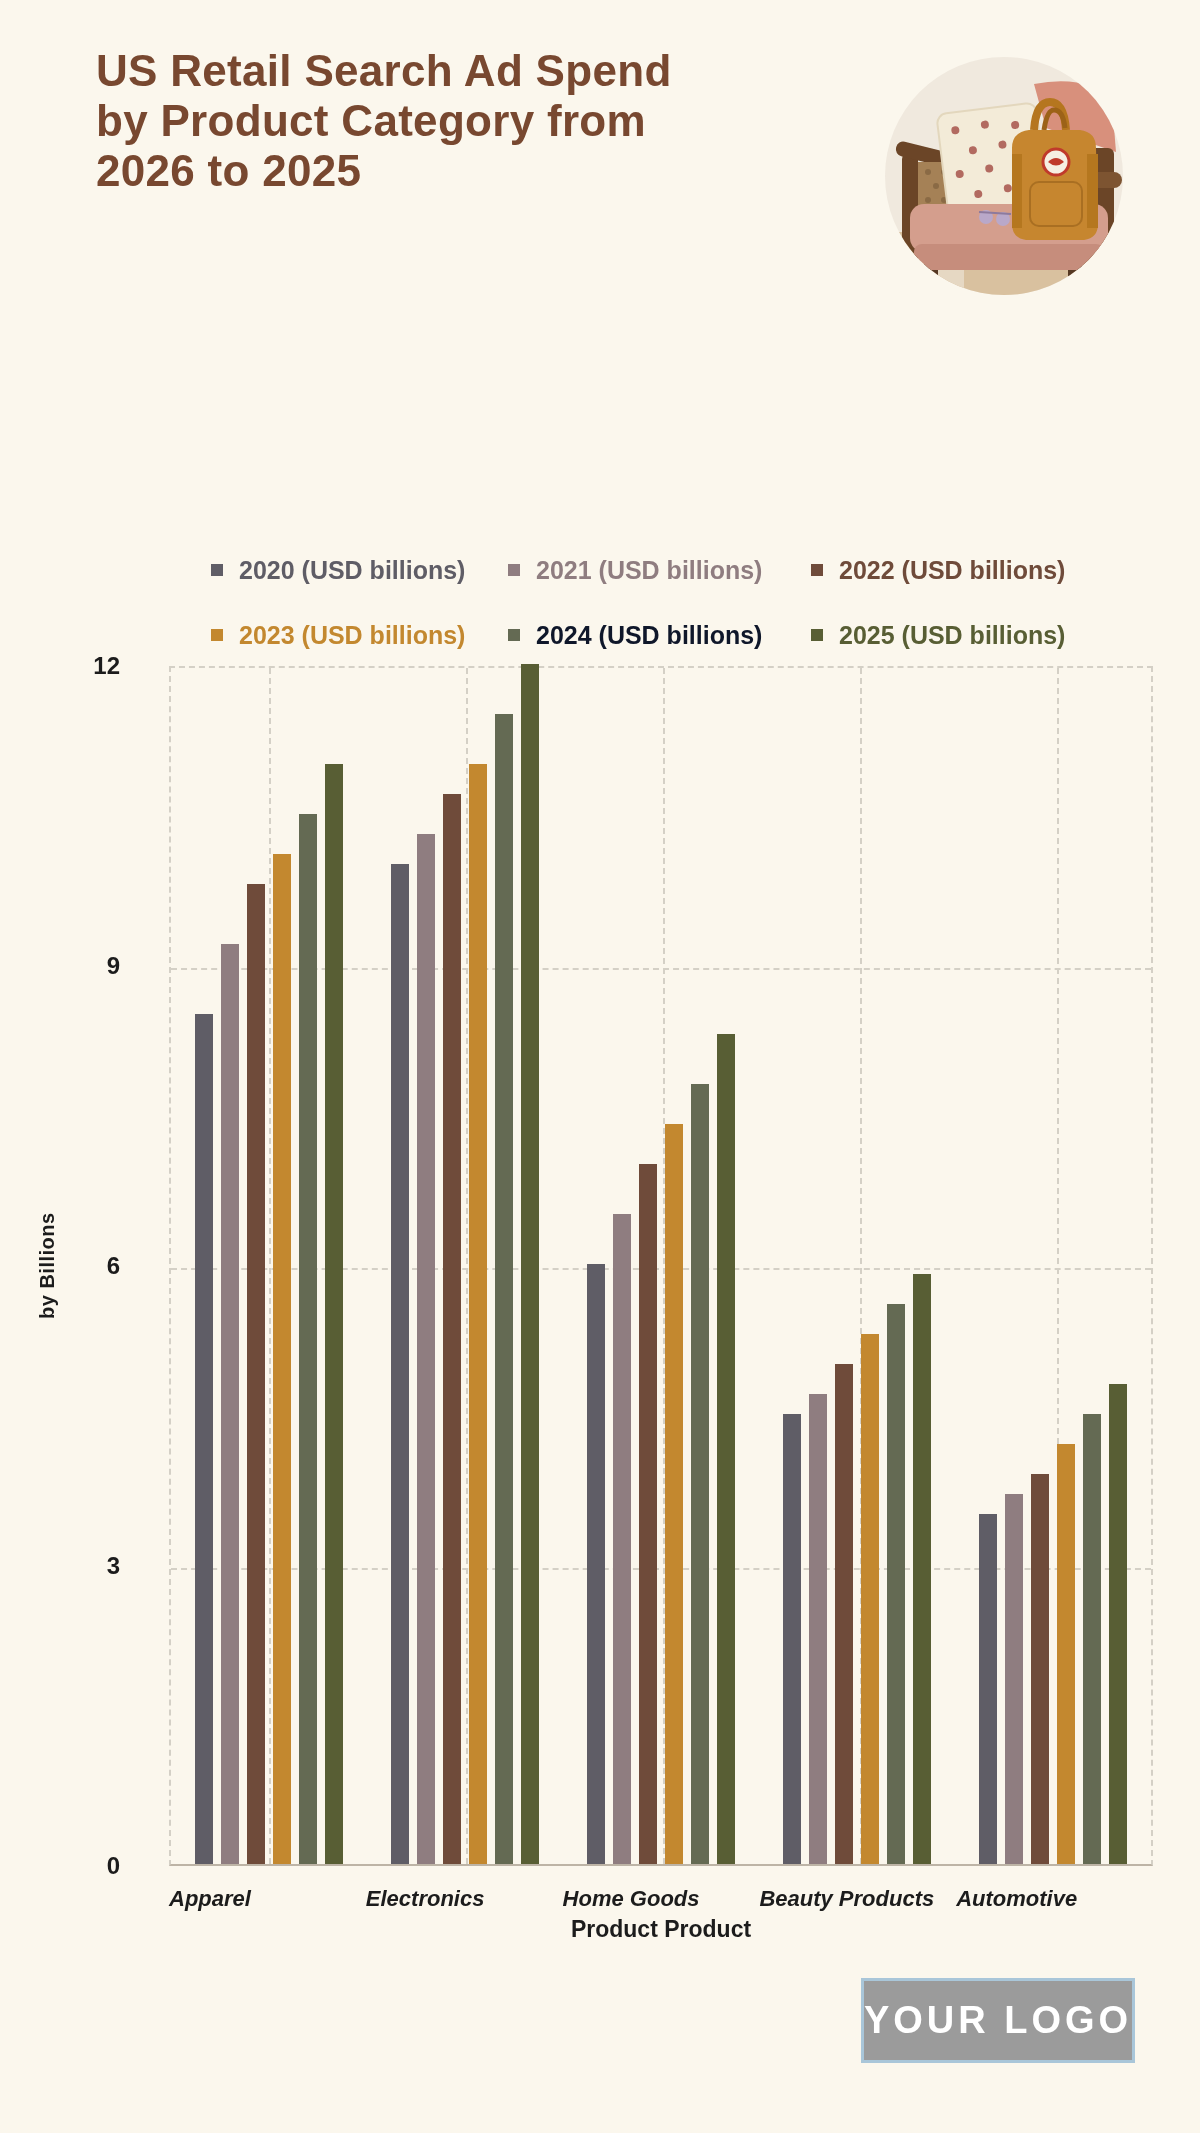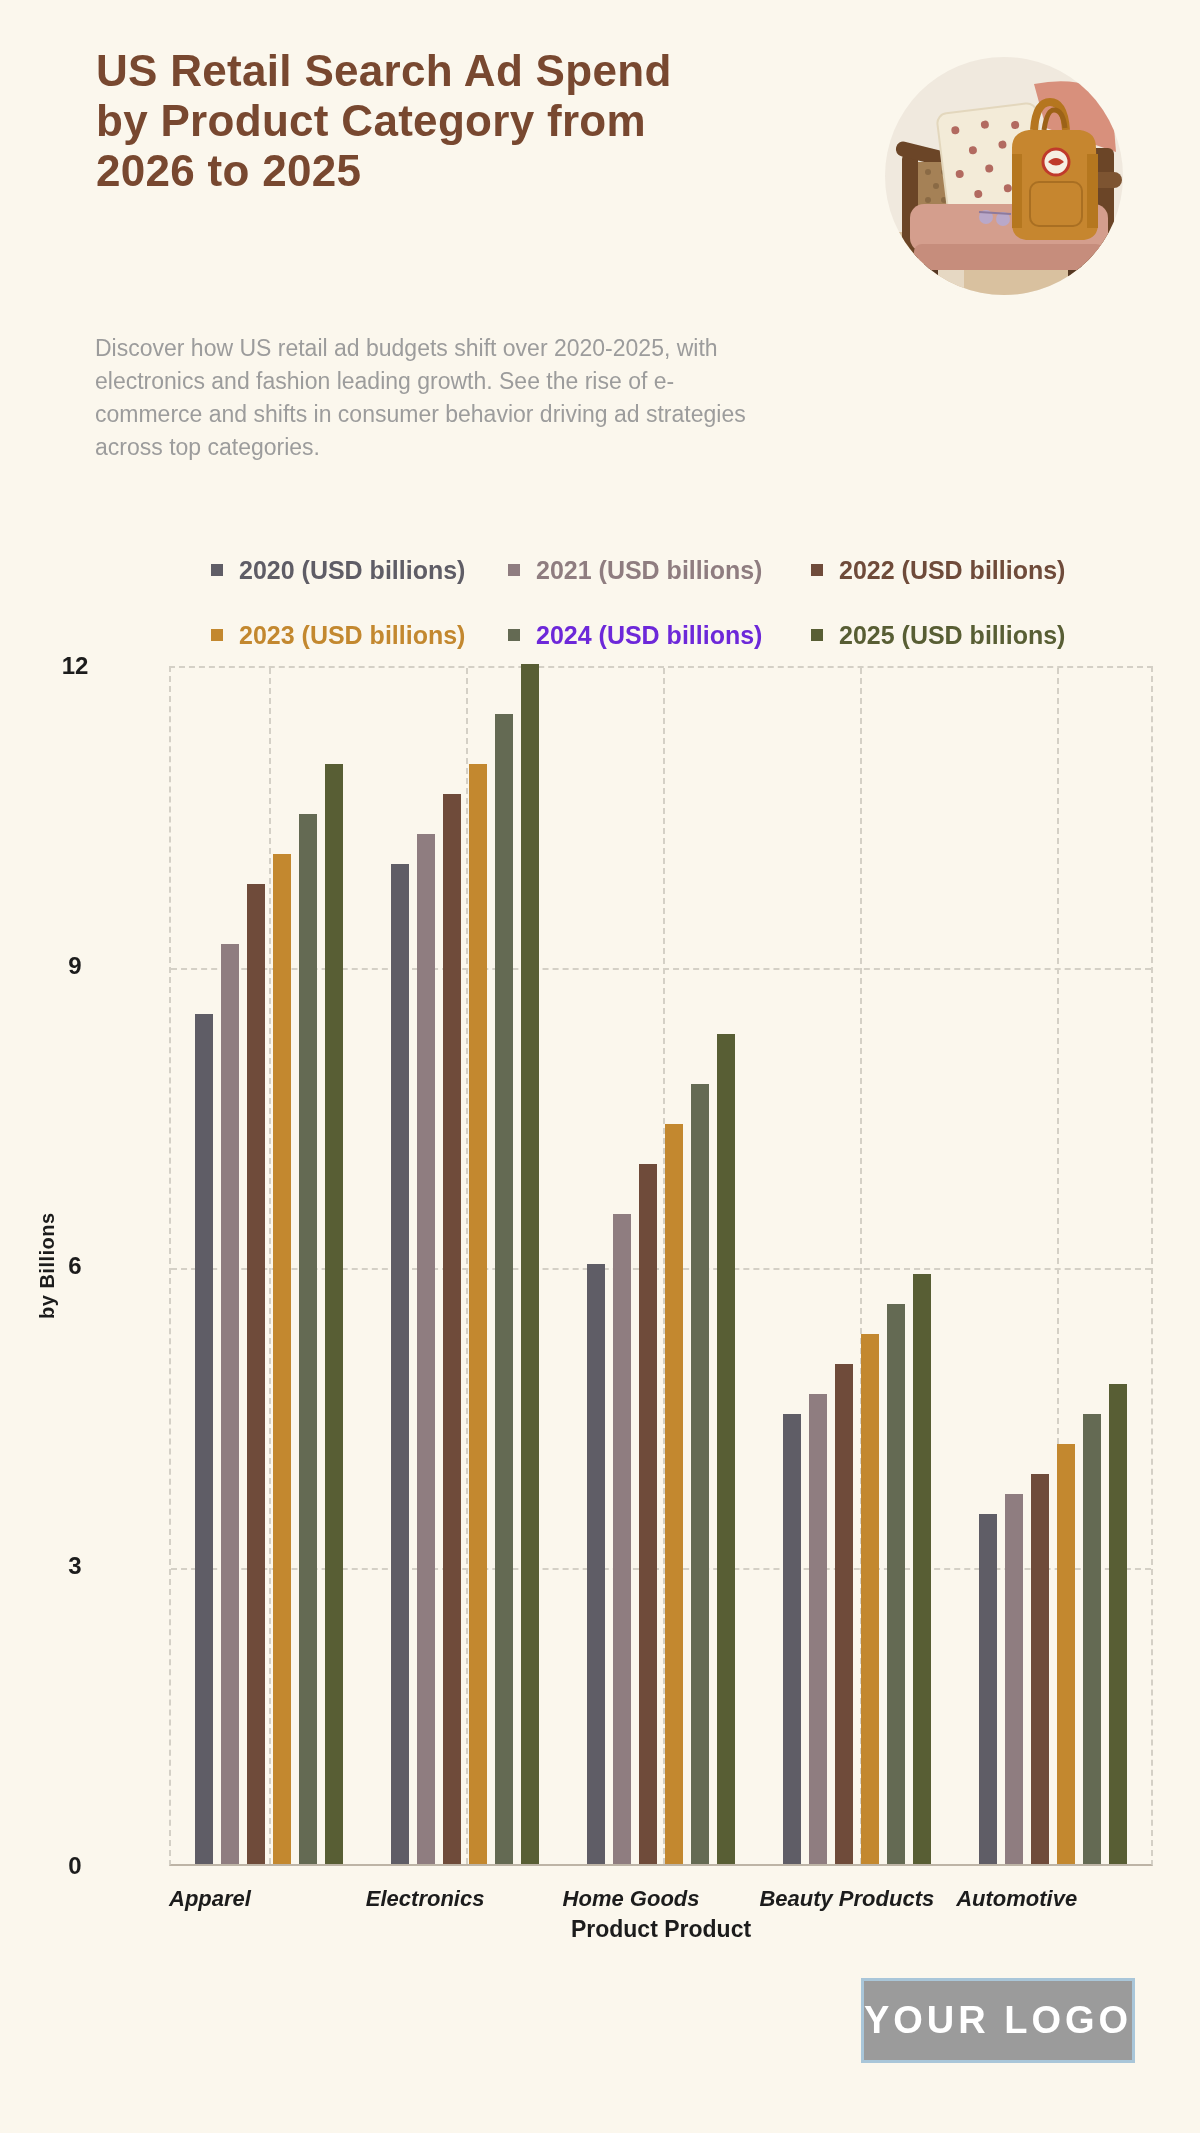--- a/index.html
+++ b/index.html
@@ -35,21 +35,21 @@
     border-bottom:2px solid #bdb4a6;
   }
   .hgrid { position:absolute; left:0; width:100%; height:0; border-top:2px dashed #d4d0c6; }
   .vgrid { position:absolute; top:0; height:100%; width:0; border-left:2px dashed #d4d0c6; }
   .bars-row { position:absolute; left:0; top:0; width:100%; height:100%; display:flex; }
   .bar-group { flex:1 1 0; display:flex; align-items:flex-end; justify-content:center; gap:8px; height:100%; }
   .bar { width:18px; flex:0 0 auto; }
 
   .yticks { position:absolute; left:30px; top:666px; width:90px; height:1200px; }
   .ytick {
-    position:absolute; right:0; width:90px; text-align:center;
+    position:absolute; right:0; width:90px; text-align:right;
     font-size:24px; font-weight:bold; color:#1c1c1c; transform:translateY(-50%);
   }
   .ylabel {
     position:absolute; left:36px; top:1186px; width:22px; height:160px;
     writing-mode:vertical-rl; transform:rotate(180deg); text-align:center;
     font-size:20px; font-weight:bold; color:#1c1c1c; letter-spacing:0.5px;
   }
   .xcats { position:absolute; left:169px; top:1886px; width:984px; display:flex; }
   .xcat { flex:1 1 0; text-align:left; font-size:22px; font-weight:bold; color:#1c1c1c; white-space:nowrap;font-style:italic; }
   .xlabel {
@@ -140,21 +140,20 @@
         <path d="M128 92 Q128 76 145 74 L196 74 Q212 76 212 92 L214 168 Q214 182 200 184 L142 184 Q128 182 128 168 Z" fill="#c6862f"></path>
         <rect x="128" y="98" width="10" height="74" fill="#b5771f"></rect>
         <rect x="203" y="98" width="11" height="74" fill="#b5771f"></rect>
         <rect x="146" y="126" width="52" height="44" rx="9" fill="#c6862f" stroke="#a96f22" stroke-width="2"></rect>
         <circle cx="172" cy="106" r="13" fill="#f6efe2" stroke="#c03a2b" stroke-width="3"></circle>
         <path d="M164 106 Q172 98 180 106 Q172 113 164 106" fill="#c03a2b"></path>
       </g>
     </g>
   </svg>
 
-  <div class="desc">Discover how US retail ad budgets shift over 2020-2025, with electronics and fashion leading growth. See the rise of e-commerce and shifts in consumer behavior driving ad strategies across top categories.</div>
 
   <div class="legend" id="legend">
     <div class="legend-row" id="legend-row-1">
         <div class="legend-item">
           <span class="legend-marker" style="background: rgb(95, 93, 102);"></span>
           <span style="color: rgb(95, 93, 102);">2020 (USD billions)</span>
         </div>
         <div class="legend-item">
           <span class="legend-marker" style="background: rgb(143, 125, 128);"></span>
           <span style="color: rgb(143, 125, 128);">2021 (USD billions)</span>
@@ -164,21 +163,21 @@
           <span style="color: rgb(111, 75, 58);">2022 (USD billions)</span>
         </div>
       </div>
     <div class="legend-row" id="legend-row-2">
         <div class="legend-item">
           <span class="legend-marker" style="background: rgb(195, 136, 47);"></span>
           <span style="color: rgb(195, 136, 47);">2023 (USD billions)</span>
         </div>
         <div class="legend-item">
           <span class="legend-marker" style="background: rgb(100, 106, 83);"></span>
-          <span style="color: #6d28d9;">2024 (USD billions)</span>
+          <span style="color: #0f172a;">2024 (USD billions)</span>
         </div>
         <div class="legend-item">
           <span class="legend-marker" style="background: rgb(88, 94, 52);"></span>
           <span style="color: rgb(88, 94, 52);">2025 (USD billions)</span>
         </div>
       </div>
   </div>
 
   <div class="yticks" id="yticks">
       <div class="ytick" style="top: 1200px;">0</div>

